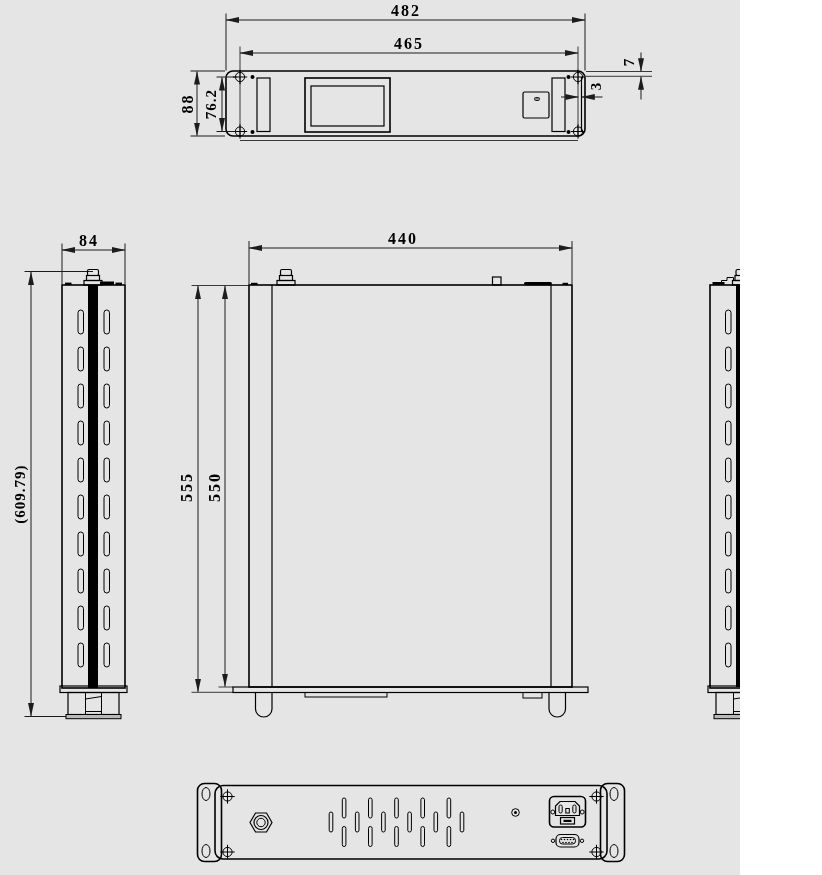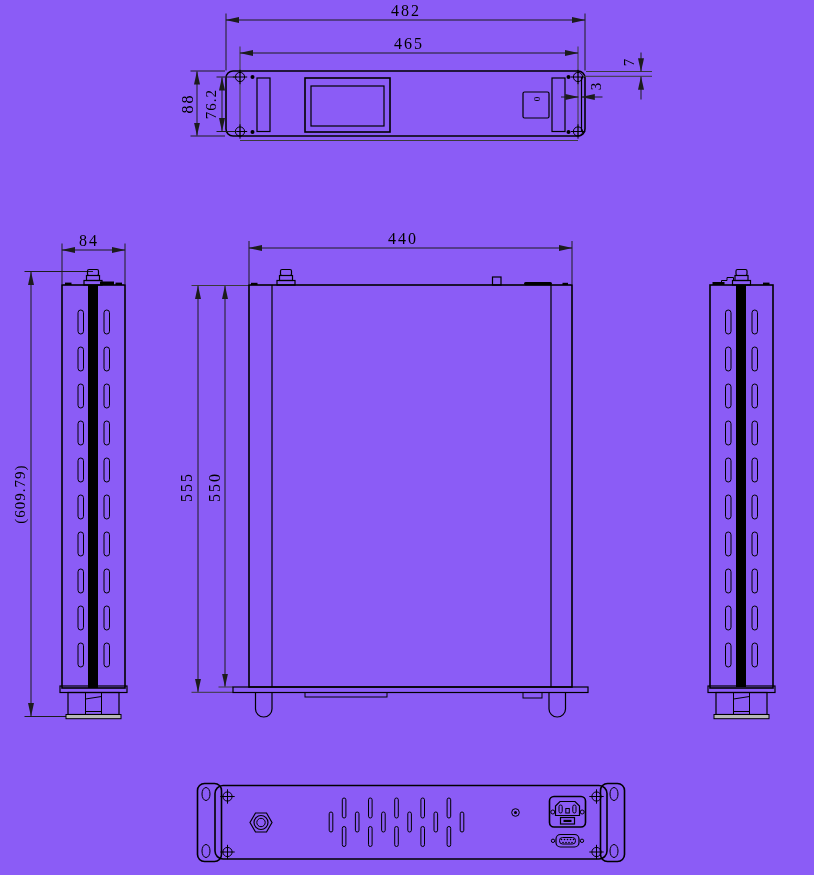--- a/index.html
+++ b/index.html
@@ -1,16 +1,16 @@
 <!DOCTYPE html>
 <html><head>
 <meta charset="utf-8">
 <style>
   html,body{margin:0;padding:0;background:#fff;}
-  .sheet{position:relative;width:814px;height:875px;background:#8b5cf6;overflow:hidden;}
+  .sheet{position:relative;width:740px;height:875px;background:#e5e5e5;overflow:hidden;font-weight:bold;}
   svg{display:block;}
   .o  {fill:none;stroke:#000;stroke-width:1.6;}
   .o2 {fill:none;stroke:#000;stroke-width:1.2;}
   .thin{fill:none;stroke:#000;stroke-width:1;}
   .gray{fill:none;stroke:#3a3a3a;stroke-width:1;}
   .dim {fill:none;stroke:#1c1c1c;stroke-width:1;}
   .blk {fill:#000;stroke:none;}
   .gry {fill:#b9b9b9;stroke:#000;stroke-width:1;}
   .dimtxt{font-family:"Liberation Serif",serif;font-size:16px;fill:#000;letter-spacing:2px;}
   .dimtxt-s{font-family:"Liberation Serif",serif;font-size:15px;fill:#000;letter-spacing:1px;}

